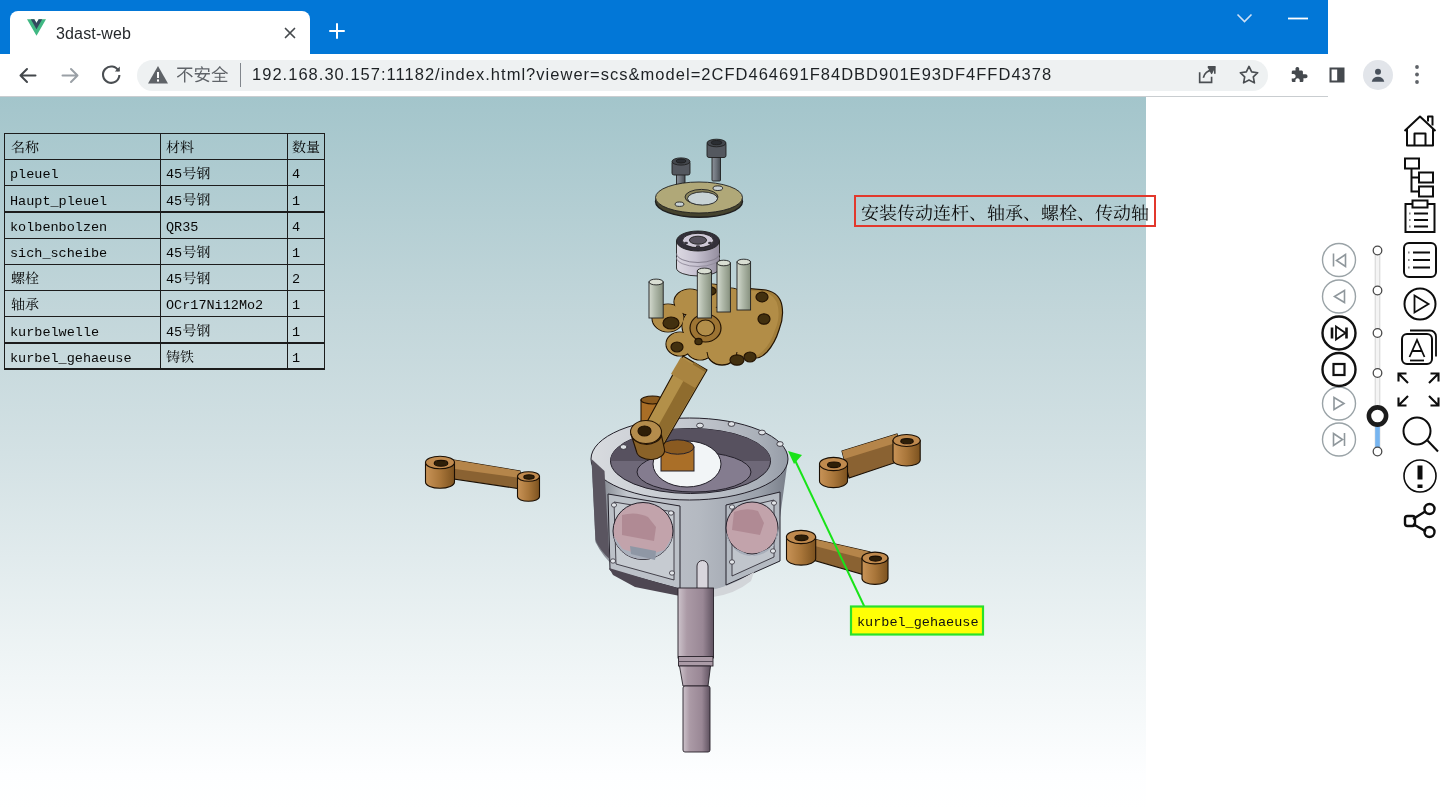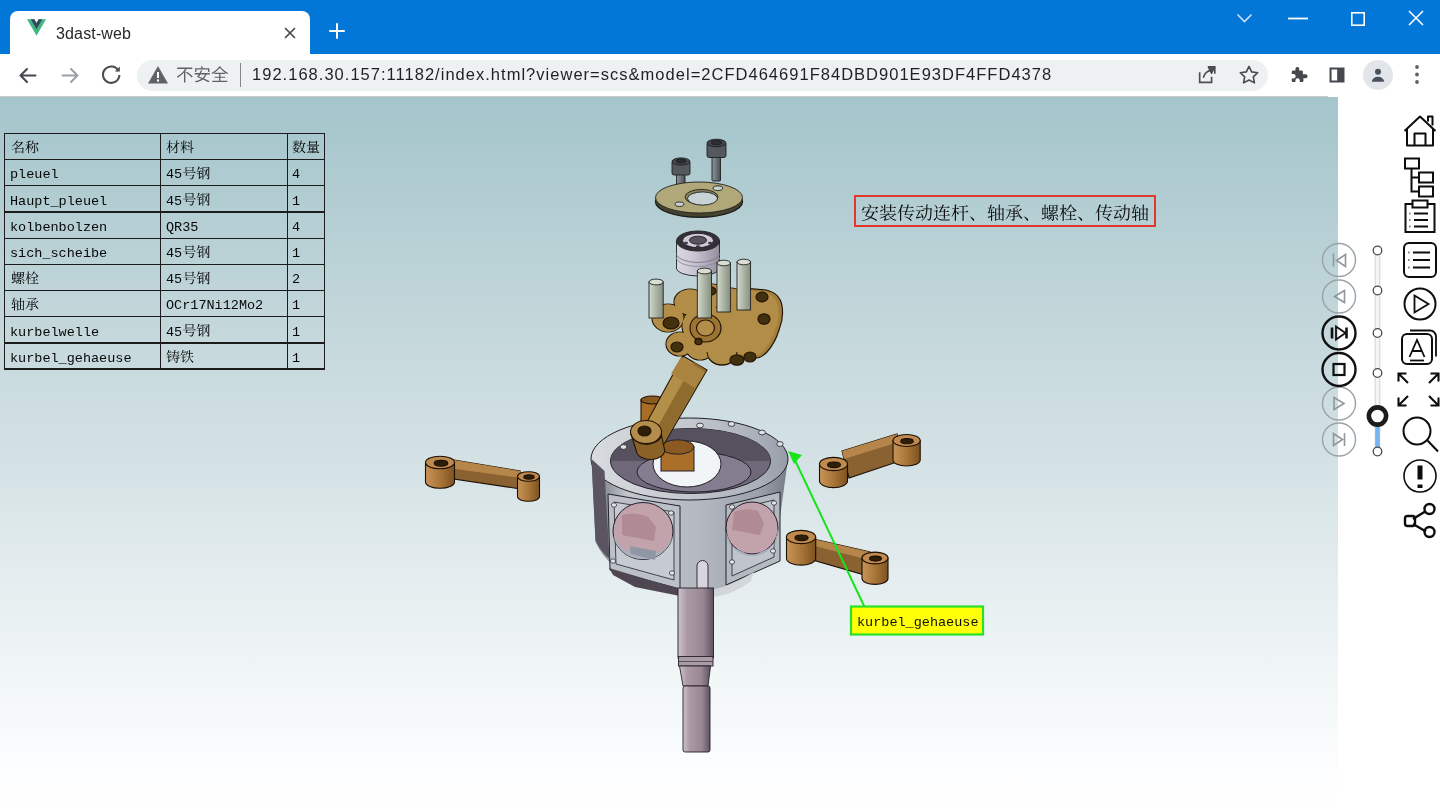--- a/index.html
+++ b/index.html
@@ -1,21 +1,21 @@
 <!DOCTYPE html>
 <html><head><meta charset="utf-8"><style>
 *{margin:0;padding:0;box-sizing:border-box}
 body{width:1440px;height:810px;overflow:hidden;font-family:"Liberation Sans",sans-serif;position:relative;background:#fff}
-.titlebar{position:absolute;left:0;top:0;width:1440px;height:54px;background:#0277d7}
+.titlebar{position:absolute;left:0;top:0;width:1328px;height:54px;background:#0277d7}
 .tab{position:absolute;left:10px;top:11px;width:300px;height:43px;background:#fff;border-radius:8px 8px 0 0}
 .tabtitle{position:absolute;left:46px;top:13.5px;font-size:16px;color:#26292c;letter-spacing:0.15px}
 .addrbar{position:absolute;left:0;top:54px;width:1328px;height:43px;background:#fff;border-bottom:1px solid #c9cdd0}
 .omnibox{position:absolute;left:137px;top:6px;width:1131px;height:31px;background:#eef1f2;border-radius:16px}
 .urltext{position:absolute;left:252px;top:11px;font-size:16.5px;color:#1d2124;letter-spacing:1.02px;white-space:nowrap}
-.canvas{position:absolute;left:0;top:97px;width:1338px;height:713px;background:linear-gradient(180deg,#a3c5cb 0%,#c2d6da 30%,#d3e1e4 50%,#eef4f5 78%,#fdfeff 95%,#ffffff 100%)}
+.canvas{position:absolute;left:0;top:97px;width:1146px;height:713px;background:linear-gradient(180deg,#a3c5cb 0%,#c2d6da 30%,#d3e1e4 50%,#eef4f5 78%,#fdfeff 95%,#ffffff 100%)}
 svg{display:block}
 .ico{position:absolute}
 </style></head><body>
 <div class="titlebar">
  <div class="tab">
   <svg class="ico" style="left:17px;top:8px" width="19" height="17" viewBox="0 0 261.76 226.69">
         <path d="M161.1 0L130.9 52.3 100.7 0H0l130.9 226.7L261.8 0z" fill="#41b883"></path>
         <path d="M161.1 0l-30.2 52.3L100.7 0H52.4l78.5 136 78.5-136z" fill="#34495e"></path>
       </svg>
   <span class="tabtitle">3dast-web</span>

